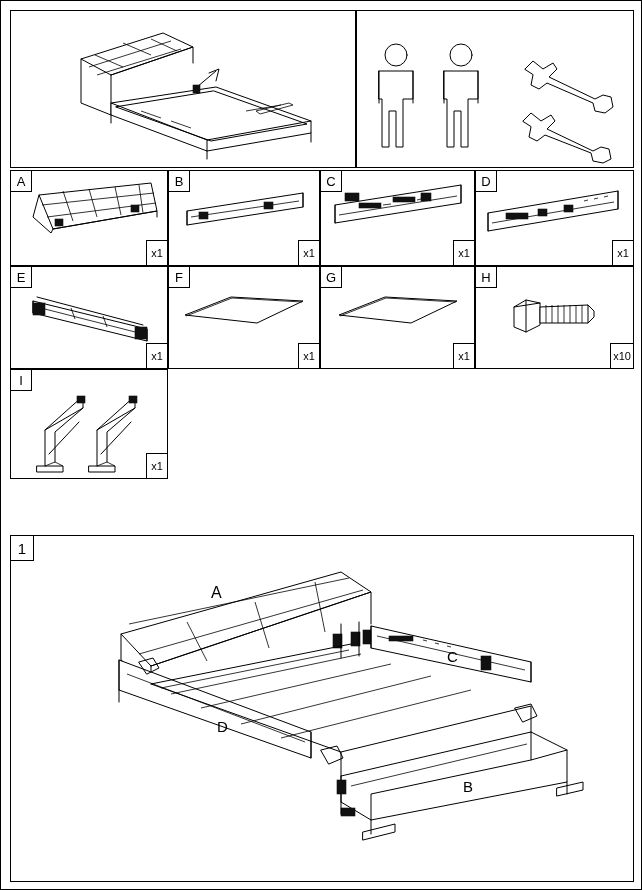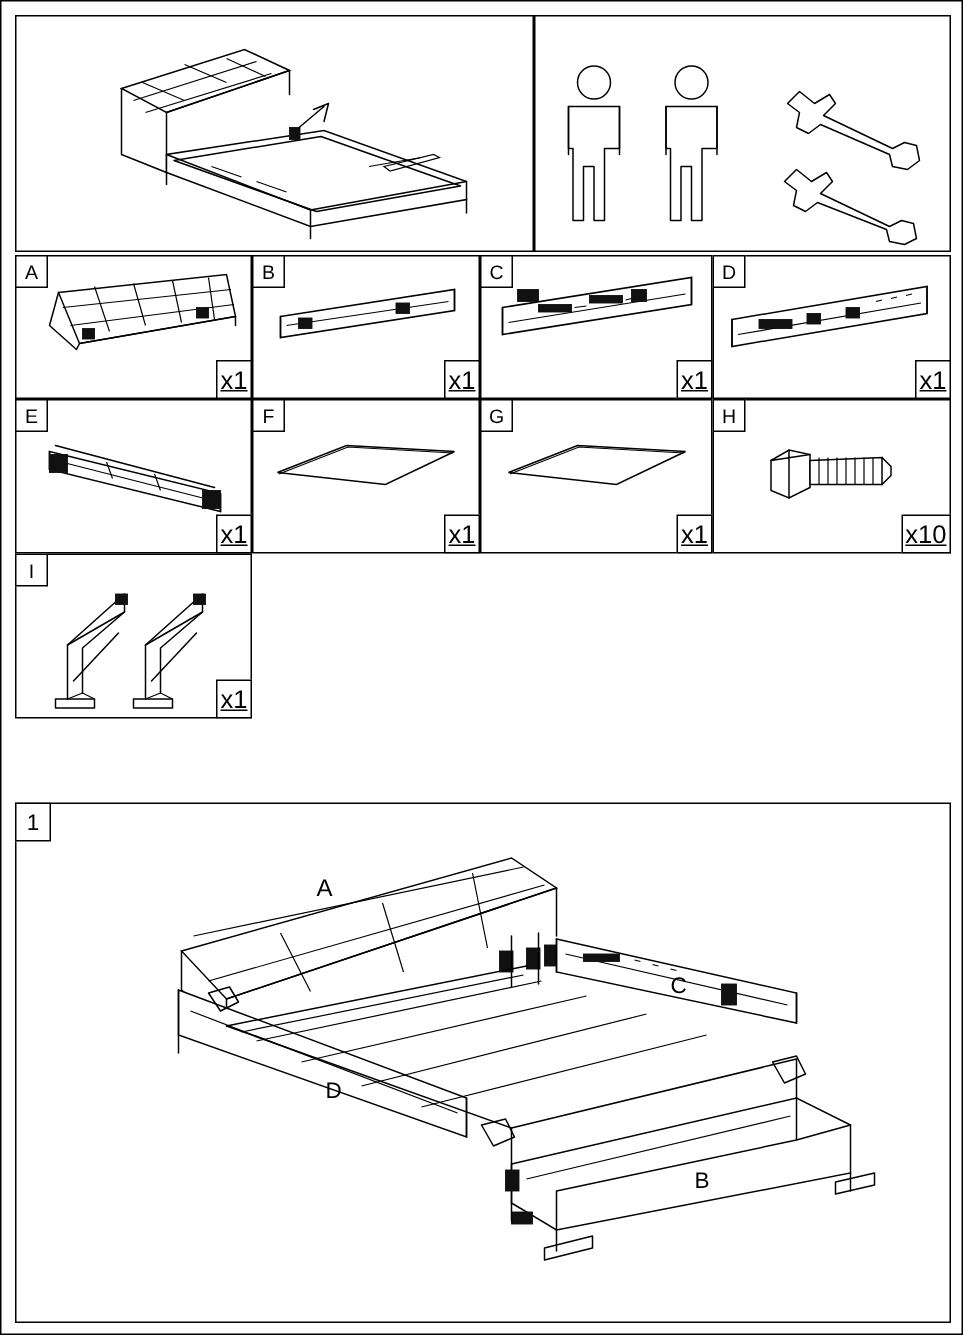--- a/index.html
+++ b/index.html
@@ -2,21 +2,21 @@
 <html><head>
 <meta charset="utf-8">
 <style>
   html,body{margin:0;padding:0;background:#ffffff;}
   body{width:642px;height:890px;font-family:"Liberation Sans",sans-serif;color:#000;}
   .page{position:relative;width:642px;height:890px;box-sizing:border-box;border:1px solid #000;}
   .panel{position:absolute;box-sizing:border-box;border:1px solid #000;}
   .label{position:absolute;box-sizing:border-box;border:1px solid #000;background:#fff;
          font-size:13px;line-height:1;display:flex;align-items:center;justify-content:center;}
   .corner-tl{left:-1px;top:-1px;width:22px;height:22px;}
-  .corner-br{right:-1px;bottom:-1px;height:18px;min-width:22px;padding:12px 2px;font-size:17px;text-decoration:underline;}
+  .corner-br{right:-1px;bottom:-1px;height:18px;min-width:22px;padding:12px 2px;font-size:11px;}
   .step-num{left:-1px;top:-1px;width:24px;height:26px;font-size:15px;}
   svg{display:block;}
   .ln{fill:none;stroke:#000;stroke-width:1;stroke-linejoin:round;stroke-linecap:round;}
   .ln-thin{fill:none;stroke:#000;stroke-width:0.8;}
   .fillw{fill:#ffffff;stroke:#000;stroke-width:1;}
   .fillk{fill:#111;stroke:#111;stroke-width:0.6;}
   .lt{font-size:15px;font-family:"Liberation Sans",sans-serif;}
 </style>
 </head>
 <body>

